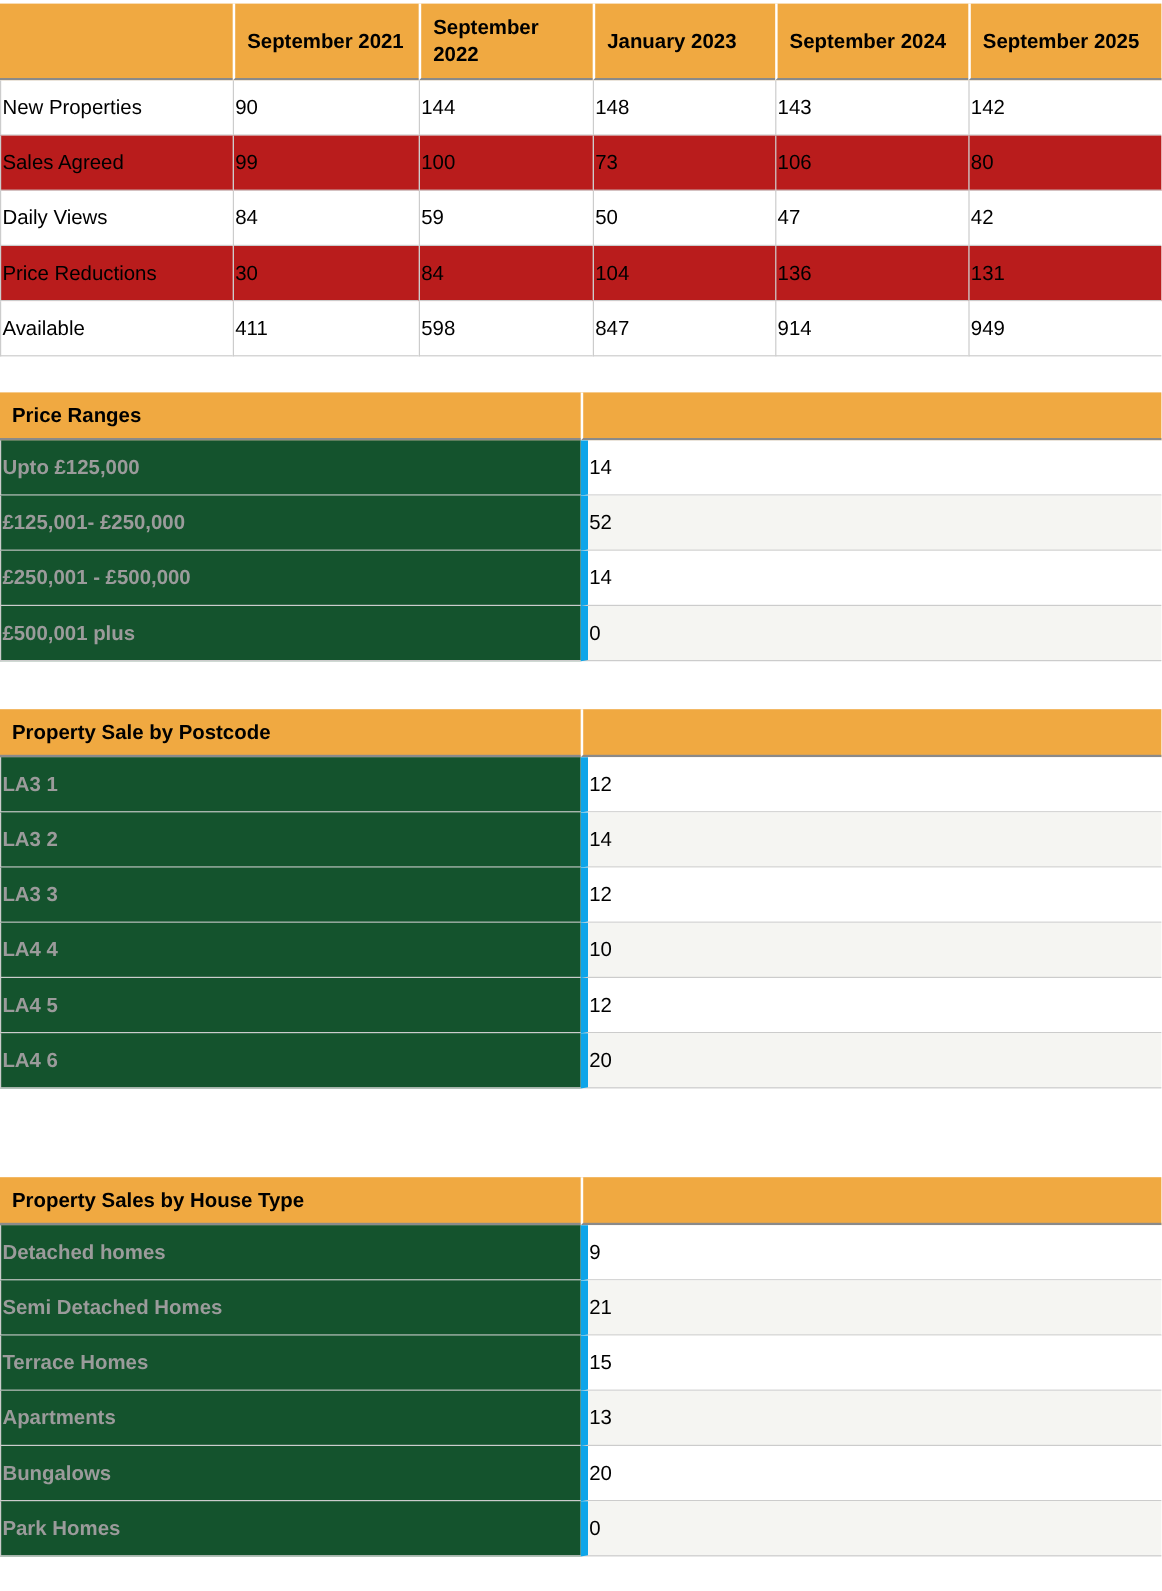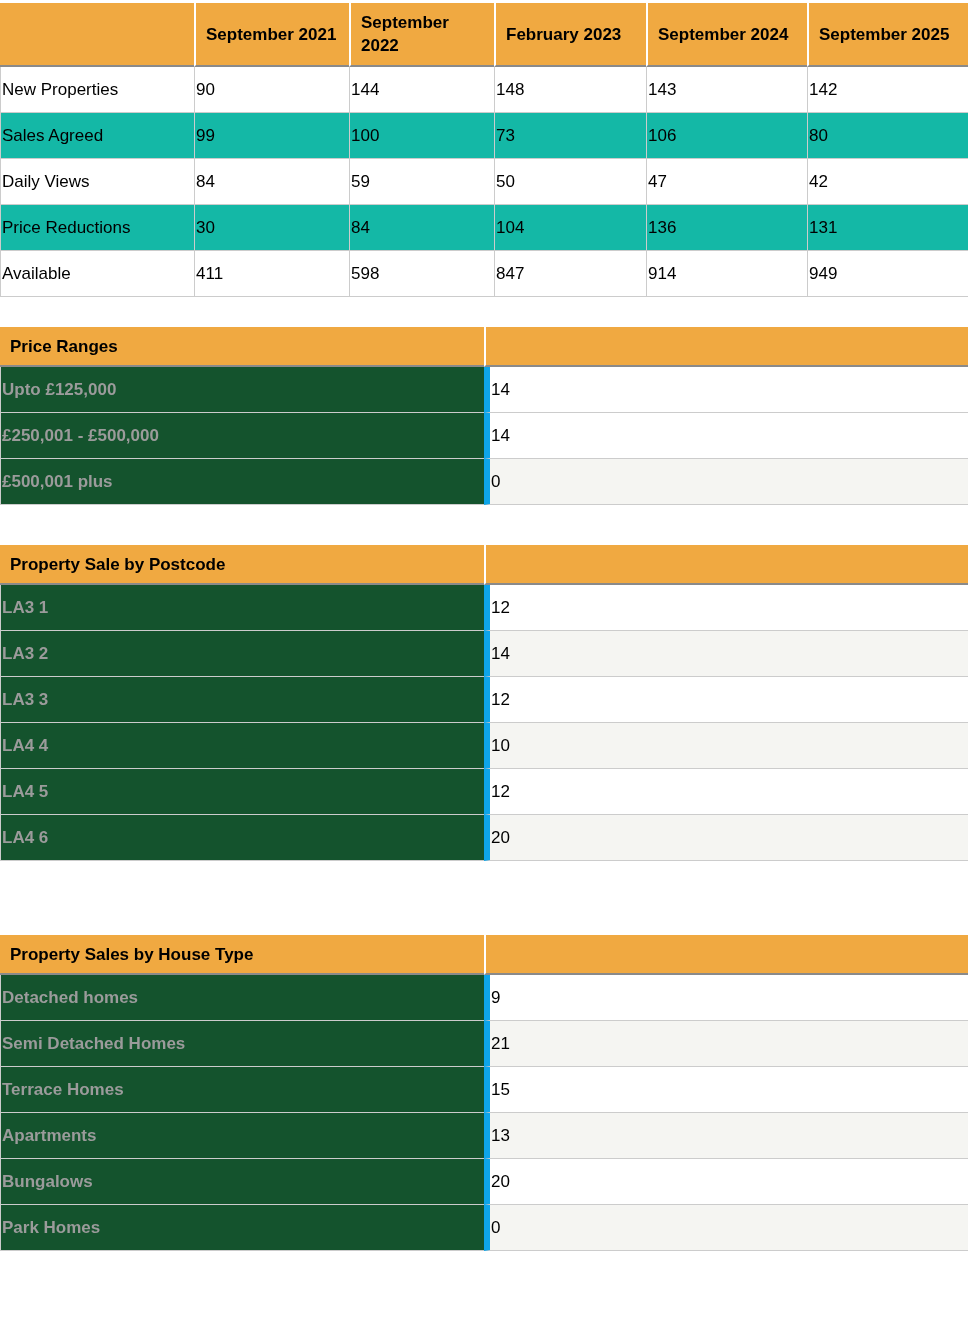--- a/index.html
+++ b/index.html
@@ -51,21 +51,21 @@
     color: #000000;
   }
   td.num-cell {
     text-align: left;
     padding-right: 10px;
     border-left: 1px solid #cccccc;
     color: #000000;
   }
 
   
-  .t-monthly tr.stripe td { background: #14b8a6; }
+  .t-monthly tr.stripe td { background: #b91c1c; }
 
   
   .t-kv td.label-cell {
     color: #9b9b9b;
     font-weight: bold;
     background: #14532d;
   }
   .t-kv td.num-cell { border-left: 6px solid #0ea5e9; }
   .t-kv tr.stripe td.num-cell { background: #f5f5f2; }
 
@@ -85,21 +85,21 @@
         <col style="width: 145px;">
         <col style="width: 152px;">
         <col style="width: 161px;">
         <col style="width: 161px;">
       </colgroup>
       <thead>
         <tr>
           <th class="hdr"></th>
           <th class="hdr">September 2021</th>
           <th class="hdr">September 2022</th>
-          <th class="hdr">February 2023</th>
+          <th class="hdr">January 2023</th>
           <th class="hdr">September 2024</th>
           <th class="hdr">September 2025</th>
         </tr>
       </thead>
       <tbody>
         <tr>
           <td class="label-cell">New Properties</td>
           <td class="num-cell">90</td>
           <td class="num-cell">144</td>
           <td class="num-cell">148</td>
@@ -151,20 +151,24 @@
         <tr>
           <th class="hdr">Price Ranges</th>
           <th class="hdr"></th>
         </tr>
       </thead>
       <tbody>
         <tr>
           <td class="label-cell">Upto £125,000</td>
           <td class="num-cell">14</td>
         </tr>
+        <tr class="stripe">
+          <td class="label-cell">£125,001- £250,000</td>
+          <td class="num-cell">52</td>
+        </tr>
         <tr>
           <td class="label-cell">£250,001 - £500,000</td>
           <td class="num-cell">14</td>
         </tr>
         <tr class="stripe">
           <td class="label-cell">£500,001 plus</td>
           <td class="num-cell">0</td>
         </tr>
       </tbody>
     </table>

